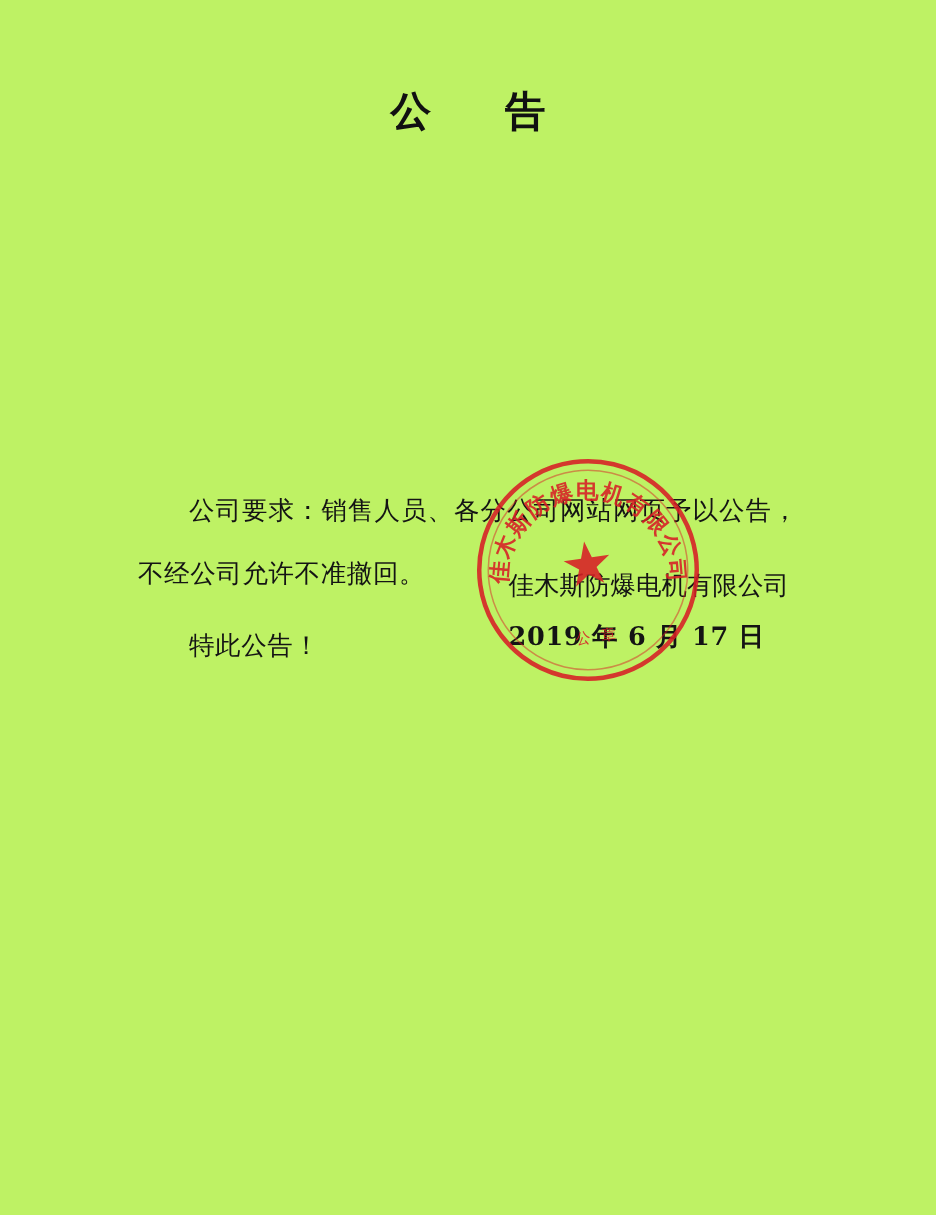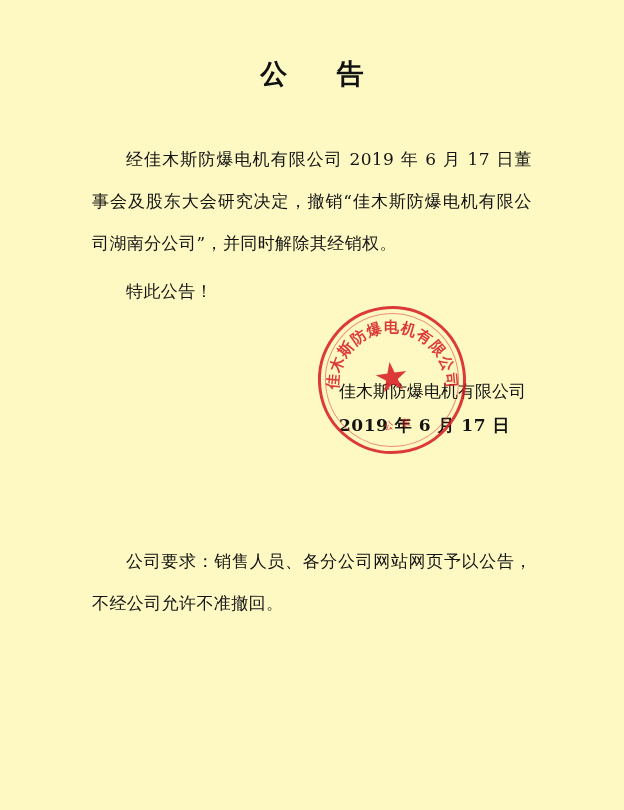--- a/index.html
+++ b/index.html
@@ -12,21 +12,21 @@
     height: 810px;
     position: relative;
     font-family: "DejaVu Serif", "Liberation Serif", serif;
     color: #1a1a1a;
     overflow: hidden;
   }
 
   .page {
     position: absolute;
     inset: 0;
-    background: #fef9c3;
+    background: #bef264;
   }
 
   .doc-title {
     margin: 0;
     padding-top: 56px;
     text-align: center;
     font-size: 27px;
     font-weight: bold;
     letter-spacing: 20px;
     text-indent: 20px;
@@ -137,25 +137,24 @@
   }
 </style>
 </head>
 <body>
 
 <div class="page">
 
   <h1 class="doc-title">公 告</h1>
 
   <div class="body-block">
-    <p class="para para-1">经佳木斯防爆电机有限公司 2019 年 6 月 17 日董事会及股东大会研究决定，撤销“佳木斯防爆电机有限公司湖南分公司”，并同时解除其经销权。</p>
+
+    <p class="para para-3">公司要求：销售人员、各分公司网站网页予以公告，不经公司允许不准撤回。</p>
 
     <p class="para para-2">特此公告！</p>
-
-    <p class="para para-3">公司要求：销售人员、各分公司网站网页予以公告，不经公司允许不准撤回。</p>
   </div>
 
   <div class="sign-block">
     <div class="sign-company">佳木斯防爆电机有限公司</div>
     <div class="sign-date">2019 年 6 月 17 日</div>
   </div>
 
   <div class="seal">
     <div class="seal-ring"></div>
     <div class="seal-inner-ring"></div>

